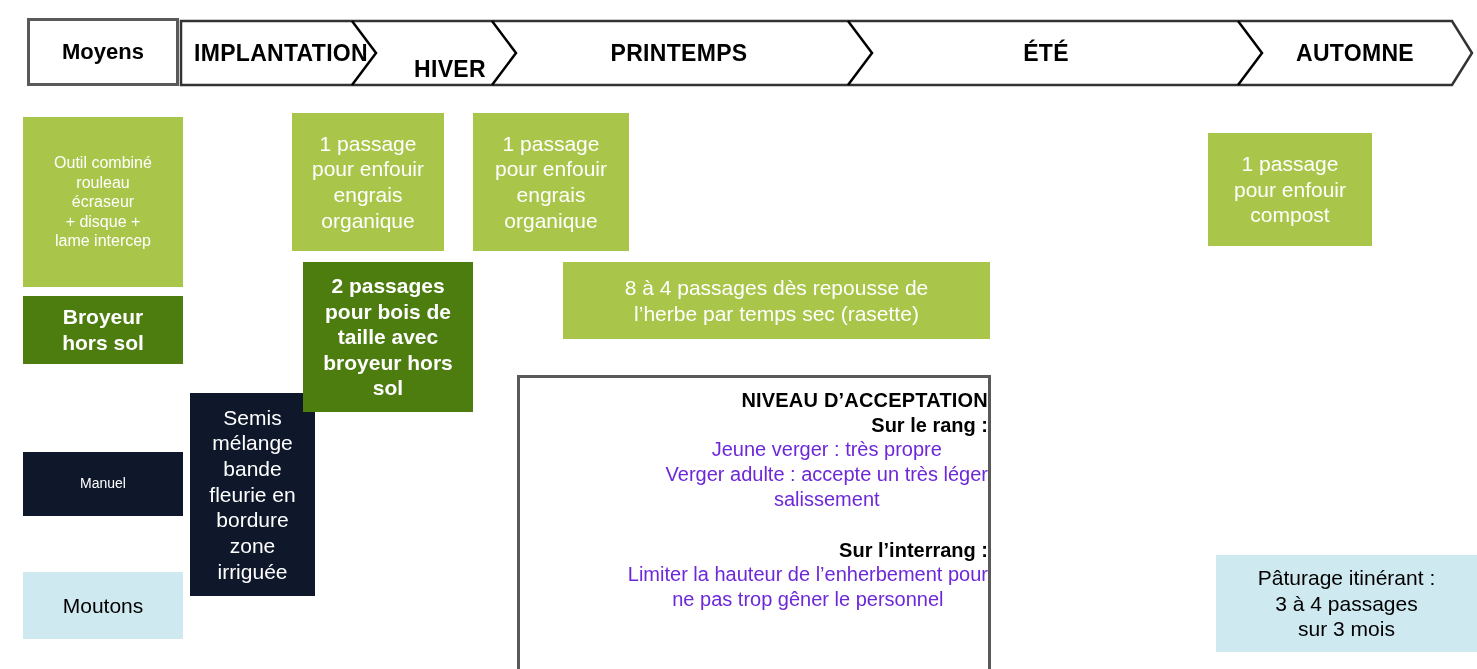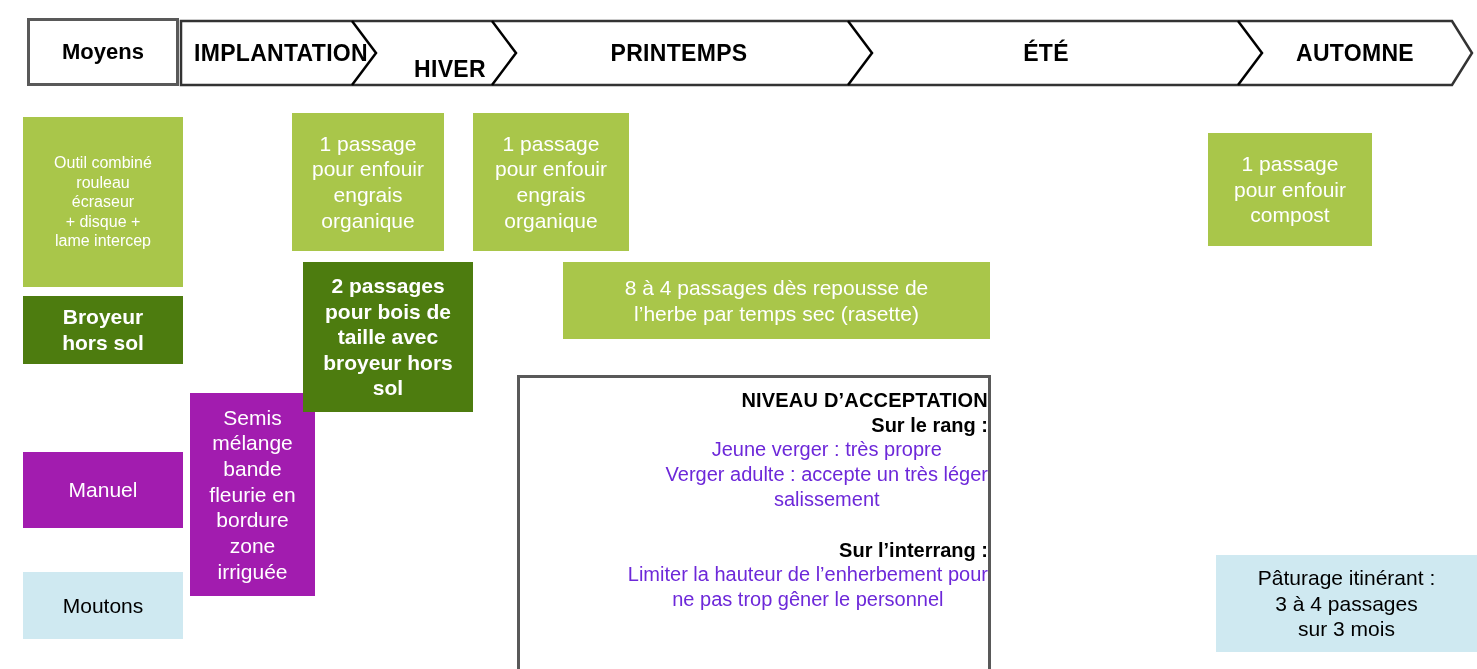--- a/index.html
+++ b/index.html
@@ -63,21 +63,21 @@
     box-sizing: border-box;
     display: flex;
     align-items: center;
     justify-content: center;
     text-align: center;
     line-height: 1.22;
     white-space: pre-line;
   }
   .box.green   { background: #a9c64a; color: #ffffff; }
   .box.teal    { background: #4d7c0f; color: #ffffff; font-weight: bold; }
-  .box.blue    { background: #a21caf; color: #ffffff; }
+  .box.blue    { background: #0f172a; color: #ffffff; }
   .box.paleblue{ background: #cfe9f1; color: #000000; }
 
   
   #acceptation {
     position: absolute;
     left: 517px;
     top: 375px;
     width: 474px;
     height: 333px;
     border: 3px solid #595959;
@@ -138,21 +138,21 @@
 
   <div class="box green" style="left:23px; top:117px; width:160px; height:170px; font-size:16px;">Outil combiné
 rouleau
 écraseur
 + disque +
 lame intercep</div>
 
   <div class="box teal" style="left:23px; top:296px; width:160px; height:68px; font-size:21px;">Broyeur
 hors sol</div>
 
-  <div class="box blue" style="left:23px; top:452px; width:160px; height:76px; font-size:21px;">Manuel</div>
+  <div class="box blue" style="left:23px; top:452px; width:160px; height:64px; font-size:14px;">Manuel</div>
 
   <div class="box paleblue" style="left:23px; top:572px; width:160px; height:67px; font-size:21px;">Moutons</div>
 
   <div class="box blue" style="left:190px; top:393px; width:125px; height:203px; font-size:21px;">Semis
 mélange
 bande
 fleurie en
 bordure
 zone
 irriguée</div>

